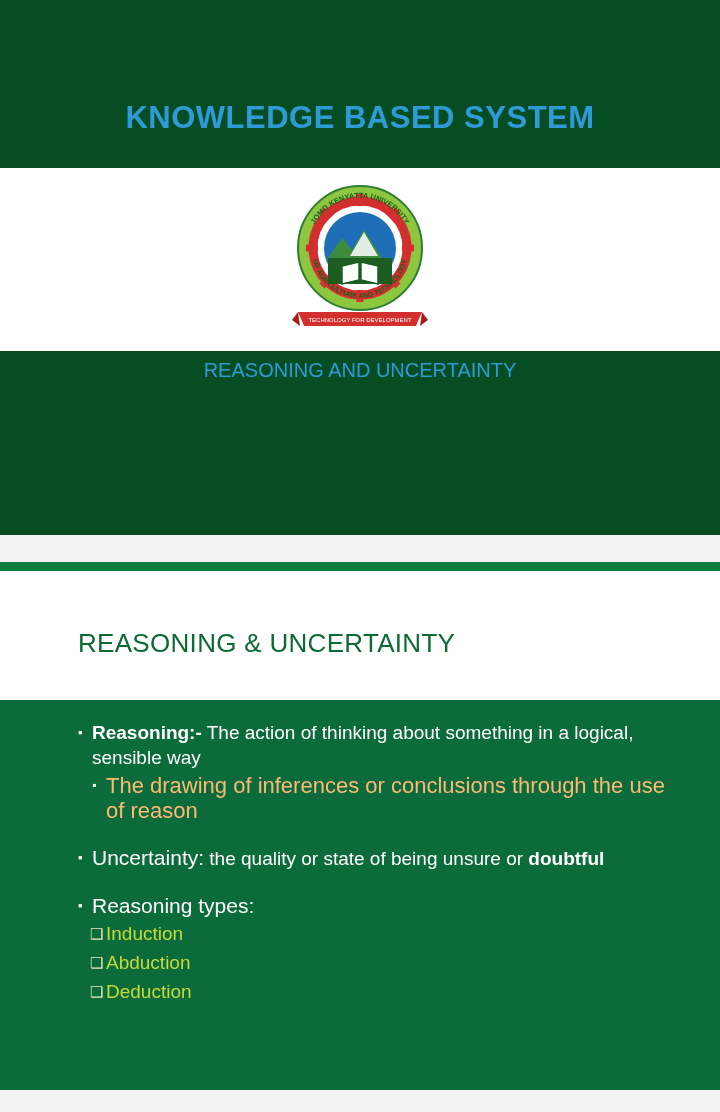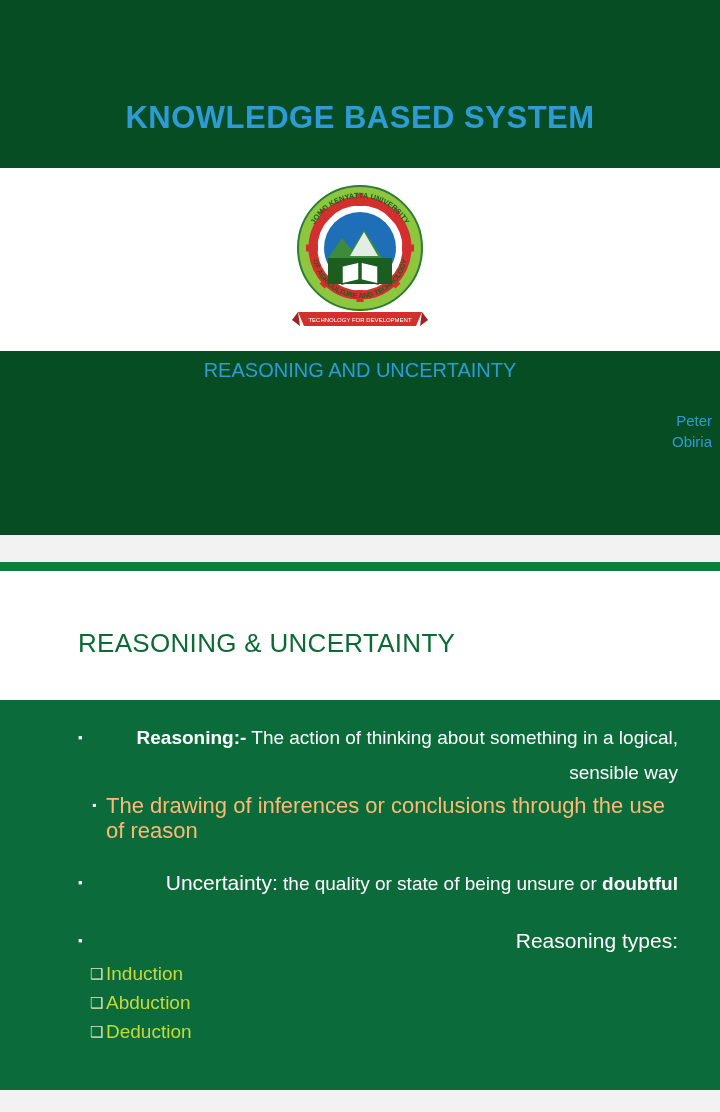--- a/index.html
+++ b/index.html
@@ -118,24 +118,23 @@
   .bullets {
     position: absolute;
     left: 78px;
     top: 10px;
     width: 600px;
   }
   .b-lvl1 {
     position: relative;
     padding-left: 14px;
     font-size: 19px;
-    line-height: 35px;
+    line-height: 25px;
     margin-top: 10px;
     color: #ffffff;
-    text-align: right;
   }
   .b-lvl1:before {
     content: "\25AA";
     position: absolute;
     left: 0;
     top: 0px;
     font-size: 13px;
     color: #ffffff;
   }
   .b-lvl2 {
@@ -244,24 +243,20 @@
 
         <path d="M8 132 L132 132 L126 146 L14 146 Z" fill="#d32f2f"></path>
         <path d="M8 132 L2 140 L10 146 Z" fill="#a32020"></path>
         <path d="M132 132 L138 140 L130 146 Z" fill="#a32020"></path>
         <text x="70" y="142" text-anchor="middle" font-family="Liberation Sans, sans-serif" font-size="6" fill="#ffffff">TECHNOLOGY FOR DEVELOPMENT</text>
       </svg>
     </div>
 
     <div class="slide1-subtitle">REASONING AND UNCERTAINTY</div>
 
-    <div class="slide1-author">
-      <div>Peter</div>
-      <div>Obiria</div>
-    </div>
   </div>
 
   <div class="slide-gap"></div>
 
   <div class="slide2">
     <div class="slide2-topbar"></div>
     <div class="slide2-header">
       <div class="slide2-title">REASONING &amp; UNCERTAINTY</div>
     </div>
 

